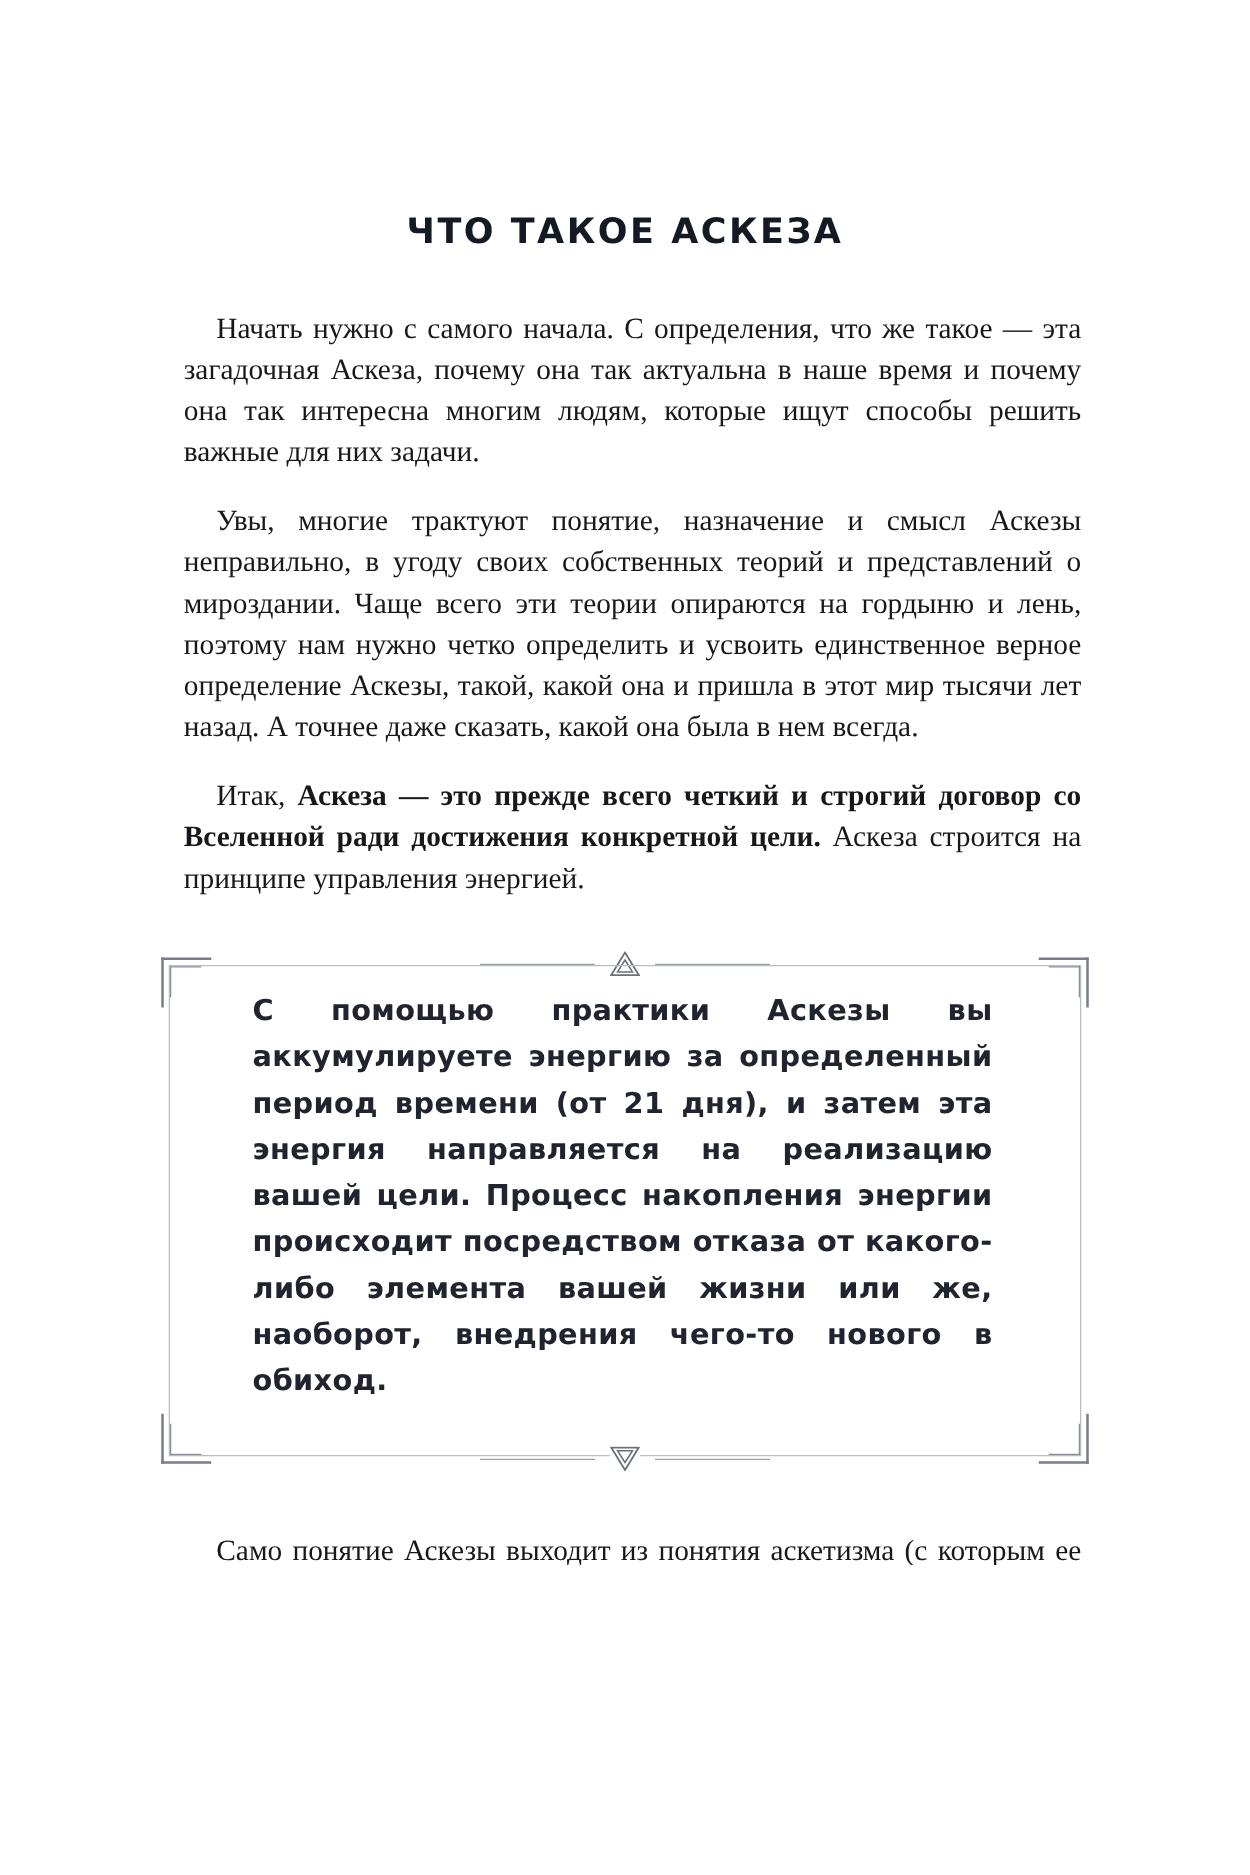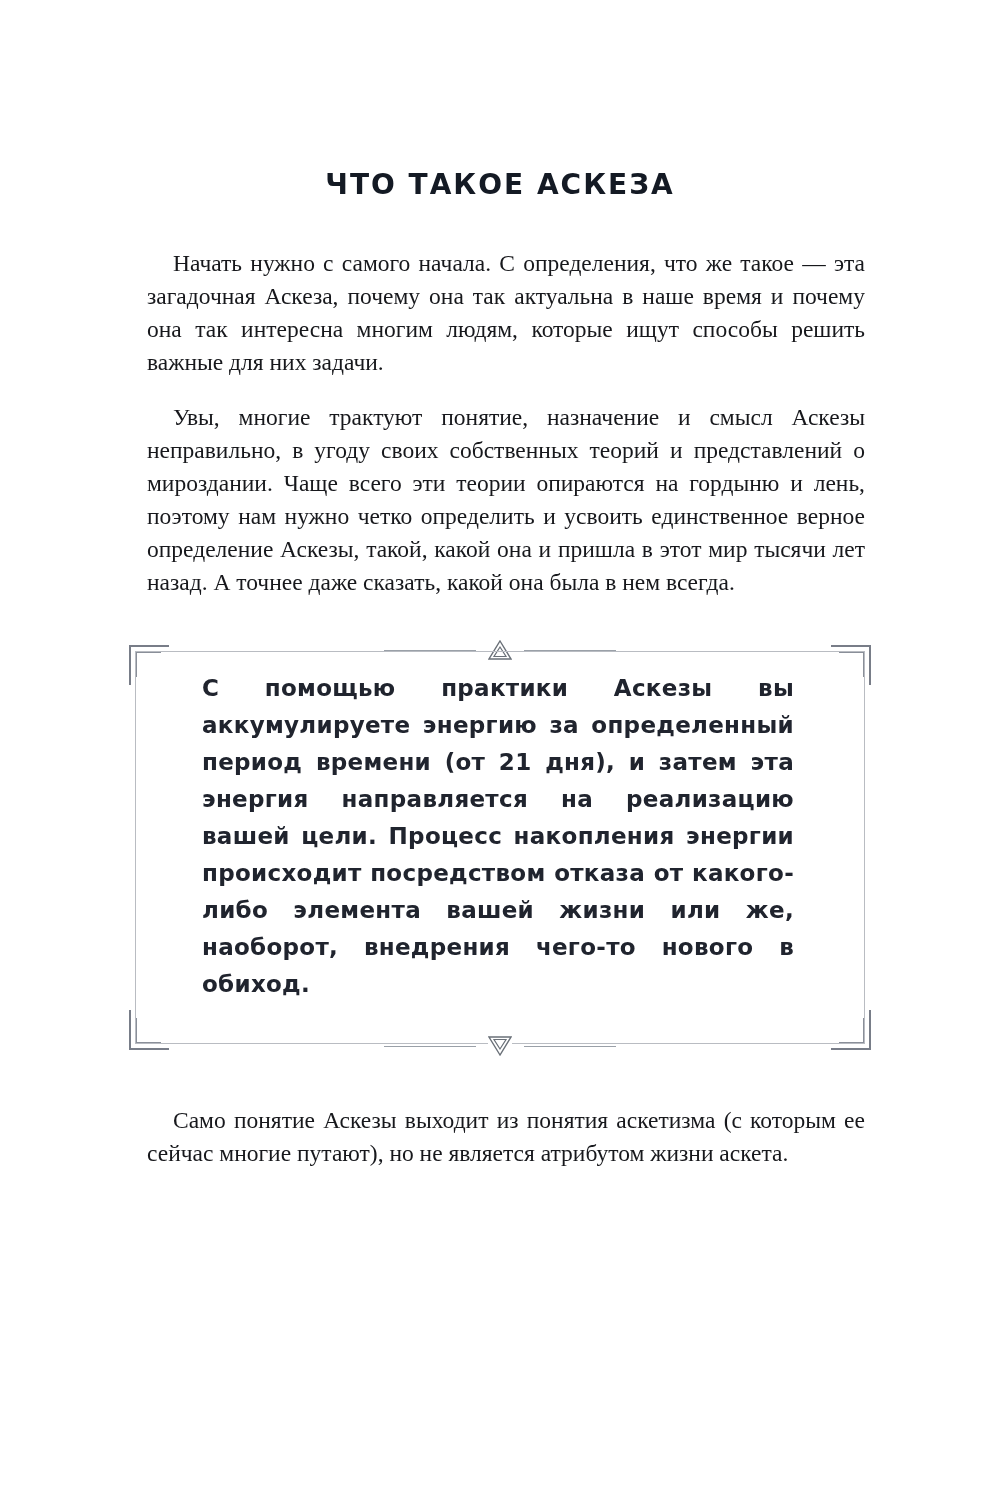--- a/index.html
+++ b/index.html
@@ -93,20 +93,21 @@
 
 <div class="page">
   <div class="content">
 
     <h1 class="chapter-title">ЧТО ТАКОЕ АСКЕЗА</h1>
 
     <p class="body-par">Начать нужно с самого начала. С определения, что же такое — эта загадочная Аскеза, почему она так актуальна в наше время и почему она так интересна многим людям, которые ищут способы решить важные для них задачи.</p>
 
     <p class="body-par">Увы, многие трактуют понятие, назначение и смысл Аскезы неправильно, в угоду своих собственных теорий и представлений о мироздании. Чаще всего эти теории опираются на гордыню и лень, поэтому нам нужно четко определить и усвоить единственное верное определение Аскезы, такой, какой она и пришла в этот мир тысячи лет назад. А точнее даже сказать, какой она была в нем всегда.</p>
 
+    <p class="body-par"><span>Итак, </span><span class="bold">Аскеза — это прежде всего четкий и строгий договор со Вселенной ради достижения конкретной цели.</span><span> Аскеза строится на принципе управления энергией.</span></p>
 
     <div class="quote-section">
 
       <div class="ornament top">
         <span class="orn-line"></span>
         <svg class="orn-tri" width="24" height="20" viewBox="0 0 24 20">
           <polygon points="12,1 23,19 1,19" fill="#ffffff" stroke="#6a7078" stroke-width="1.4"></polygon>
           <polygon points="12,7 18,16.5 6,16.5" fill="none" stroke="#6a7078" stroke-width="1.2"></polygon>
         </svg>
         <span class="orn-line"></span>

